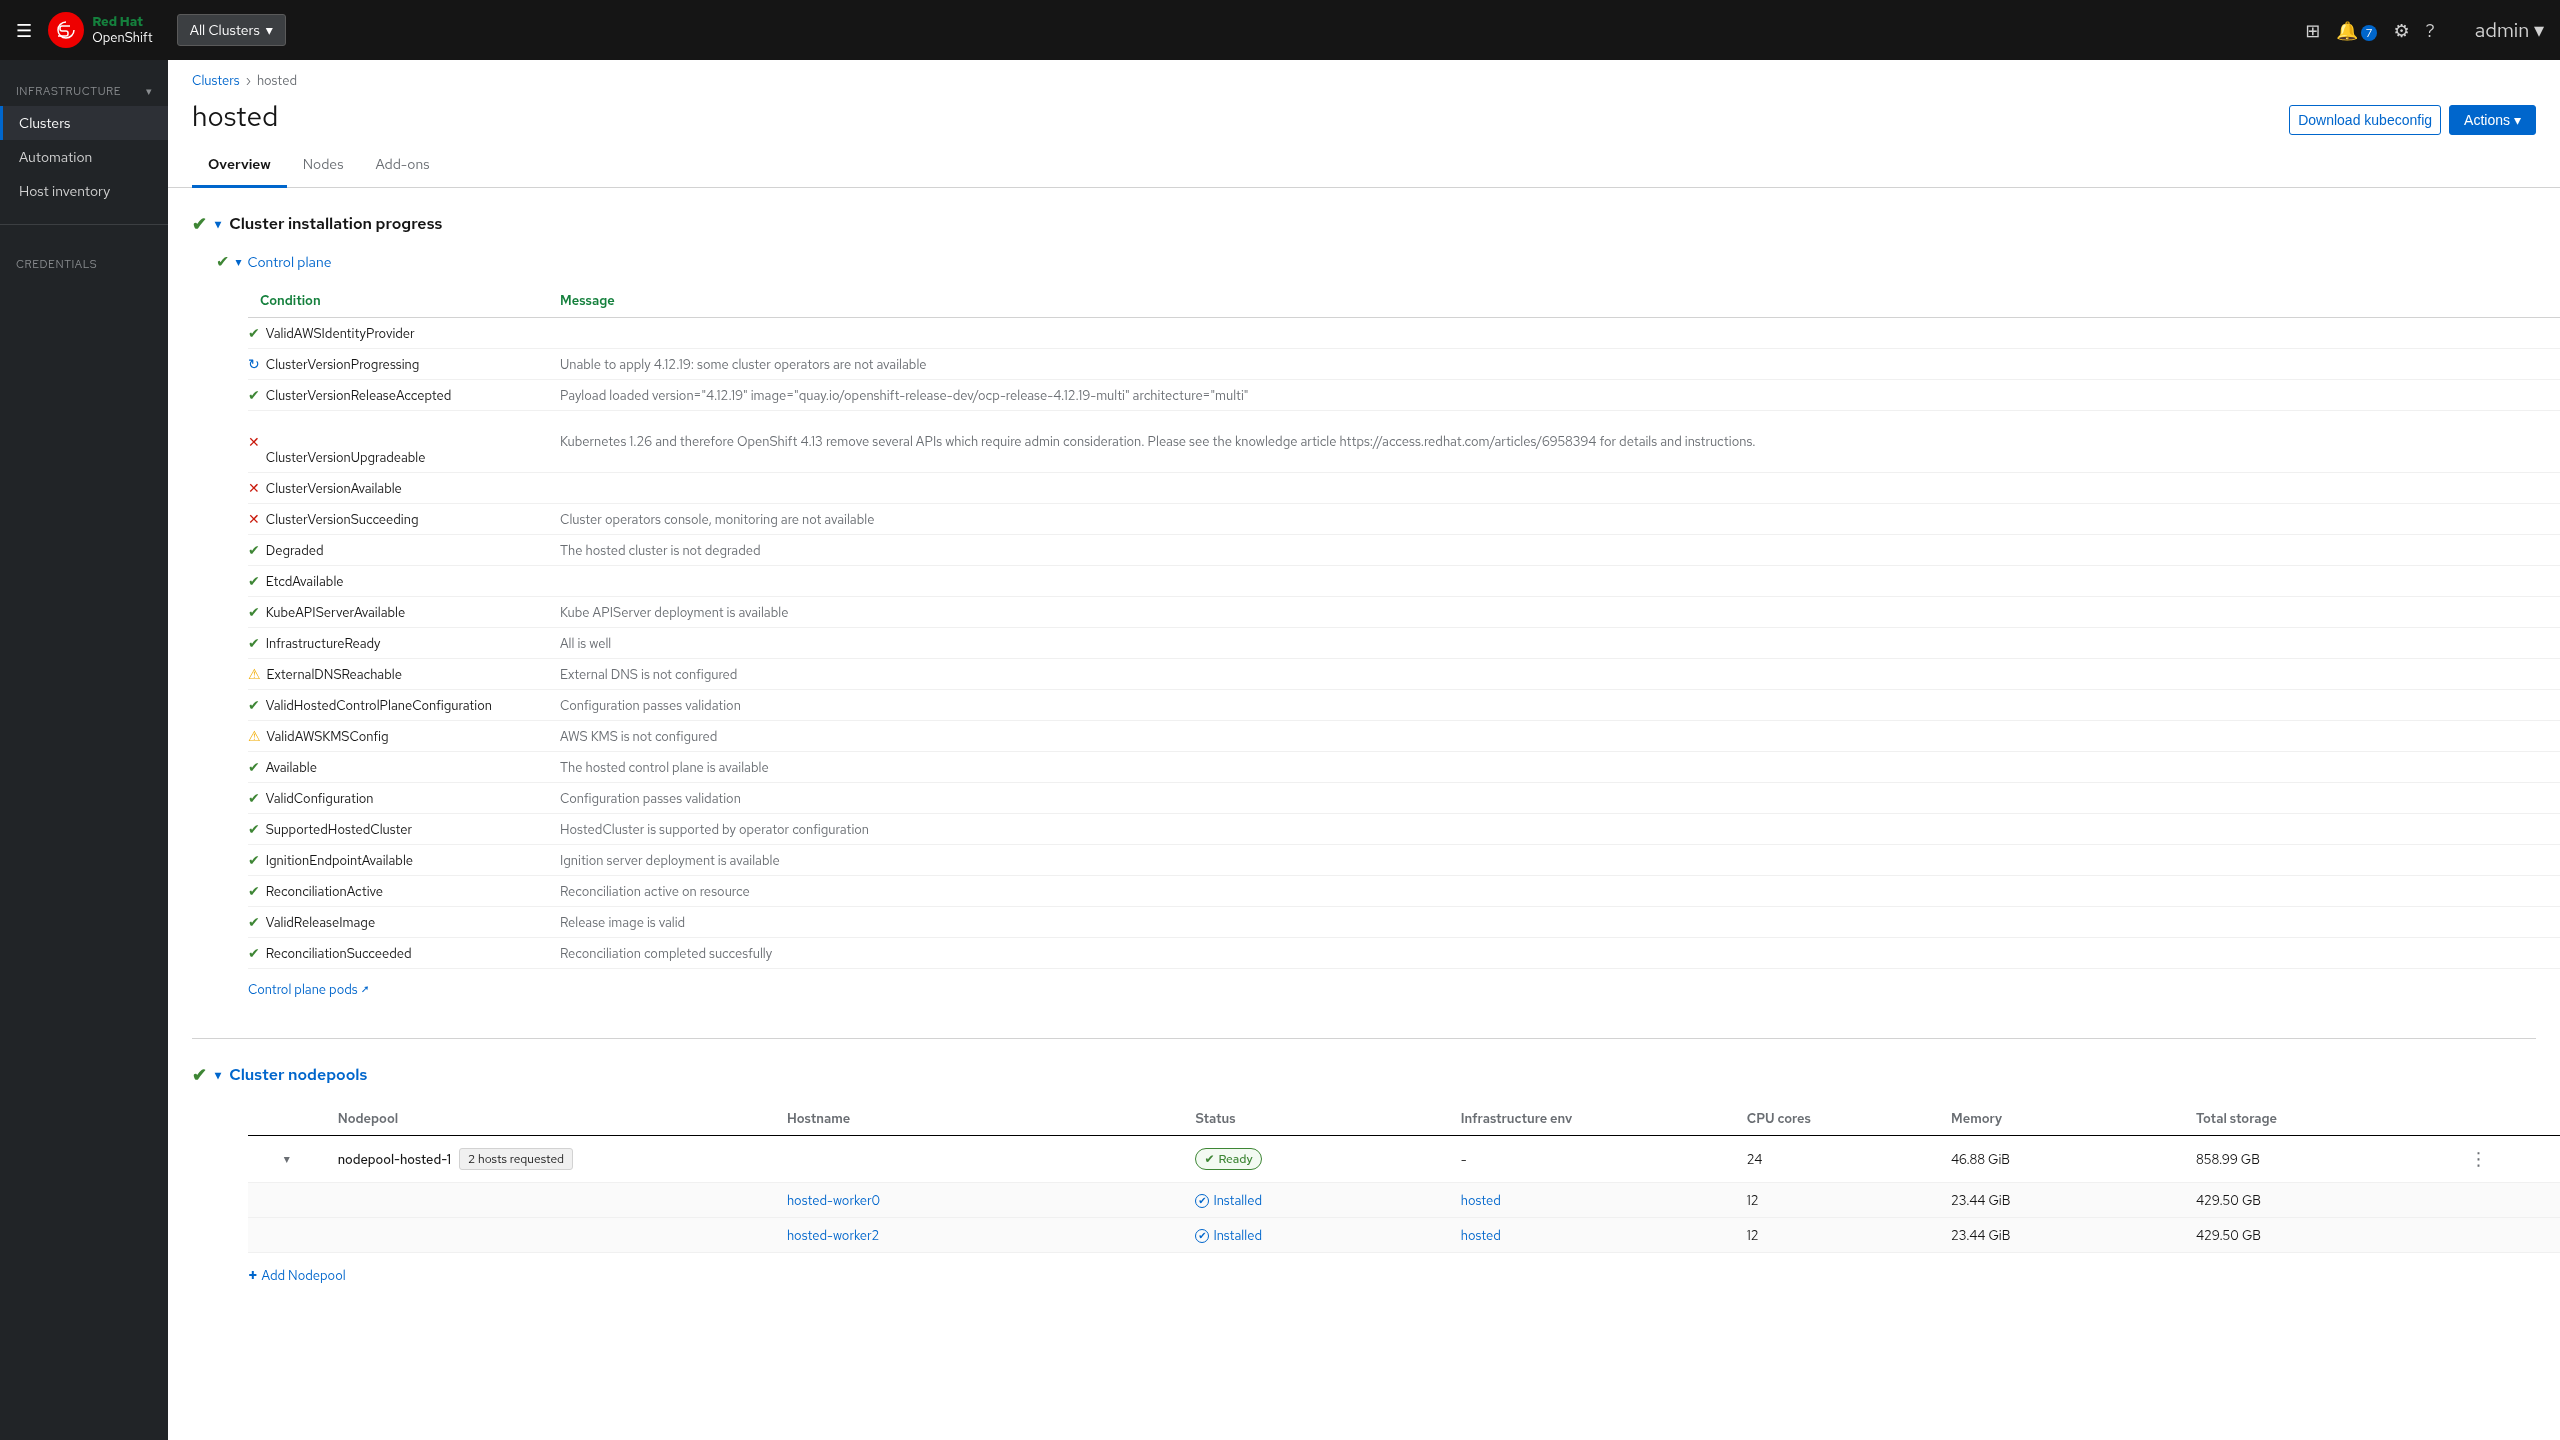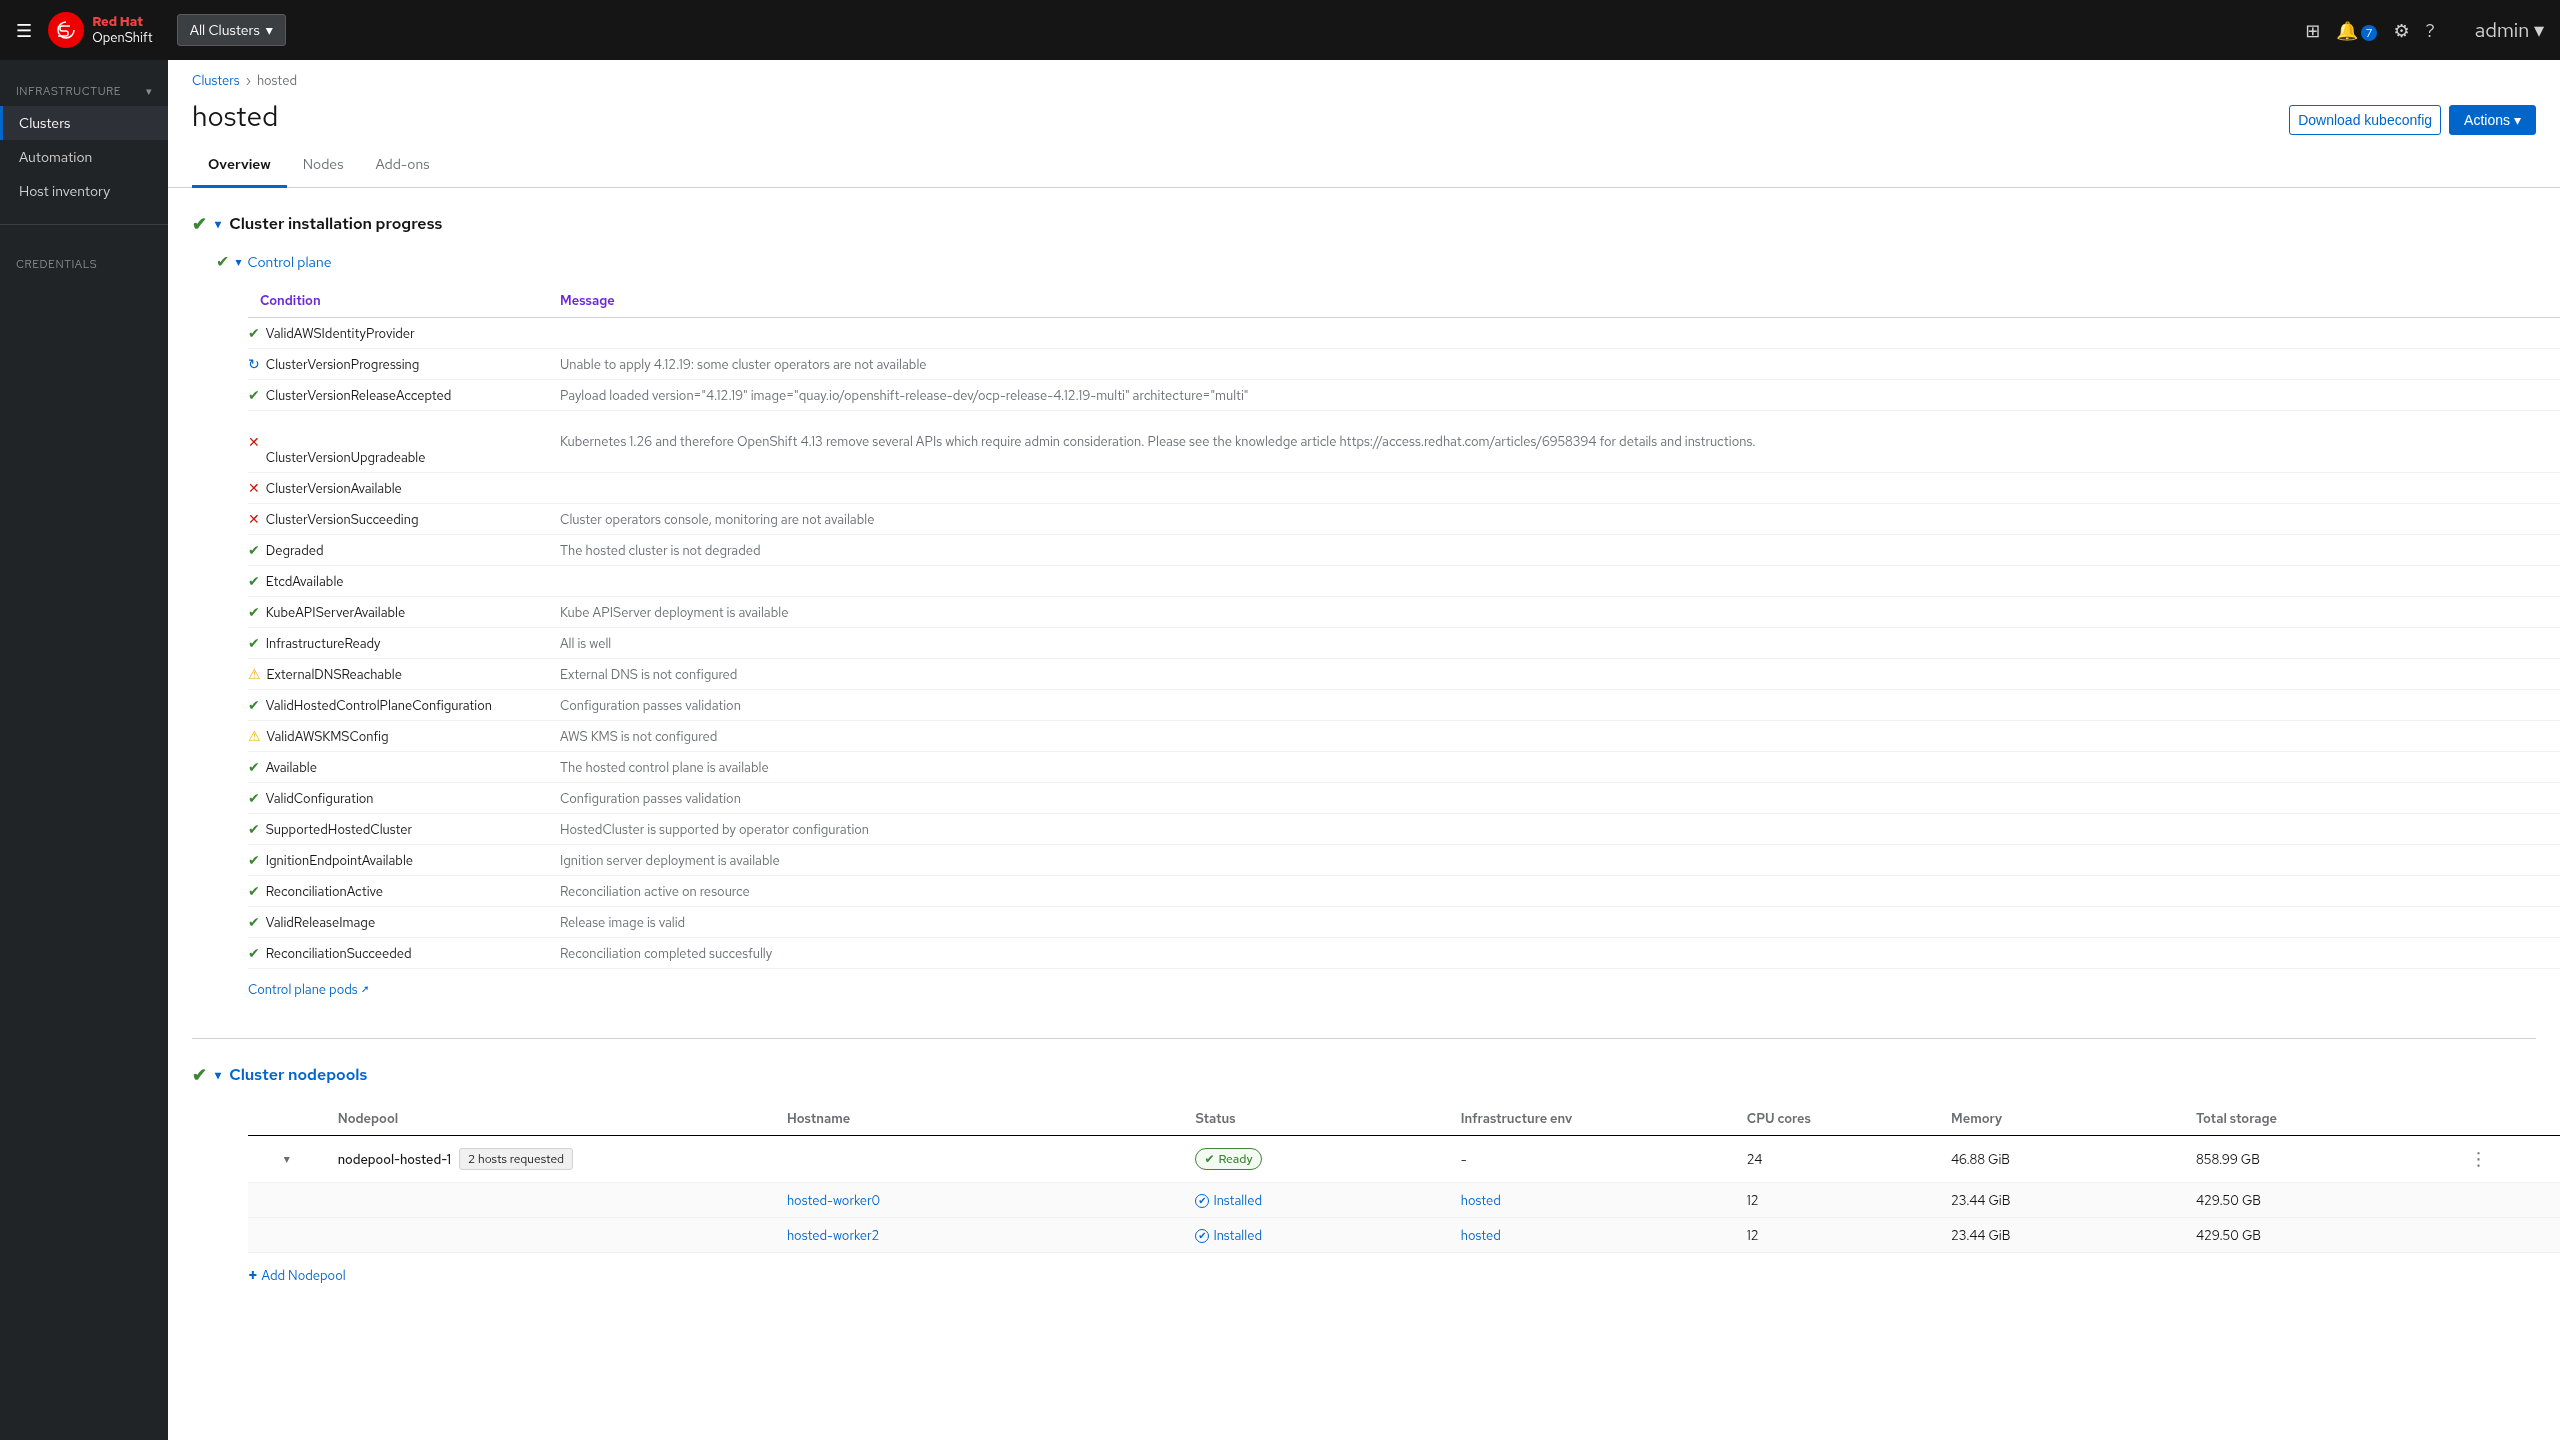--- a/index.html
+++ b/index.html
@@ -154,21 +154,21 @@
     .conditions-table {
       width: 100%;
       border-collapse: collapse;
       margin-left: 32px;
     }
     .conditions-table th {
       text-align: left;
       padding: 8px 12px;
       font-size: 13px;
       font-weight: 600;
-      color: #6d28d9;
+      color: #15803d;
       border-bottom: 1px solid #d2d2d2;
     }
     .conditions-table td {
       padding: 6px 12px;
       font-size: 13px;
       color: #151515;
       border-bottom: 1px solid #f0f0f0;
       vertical-align: middle;
     }
     .condition-name { display: flex; align-items: center; gap: 6px; }
@@ -246,21 +246,21 @@
 
 <nav class="top-nav">
   <span class="hamburger-icon">☰</span>
   <div class="brand">
     <svg width="36" height="36" viewBox="0 0 36 36">
       <circle cx="18" cy="18" r="18" fill="#ee0000"></circle>
       <path d="M22 14h-8c-1.1 0-2 .9-2 2v1c0 1.1.9 2 2 2h4c1.1 0 2 .9 2 2v1c0 1.1-.9 2-2 2h-8" stroke="#fff" stroke-width="1.5" fill="none"></path>
       <path d="M26 18c0 4.4-3.6 8-8 8s-8-3.6-8-8 3.6-8 8-8" stroke="#fff" stroke-width="1.5" fill="none"></path>
     </svg>
     <div class="brand-text">
-      <span style="font-size:13px;font-weight:700;color:#ef4444;">Red Hat</span>
+      <span style="font-size:13px;font-weight:700;color:#15803d;">Red Hat</span>
       <span style="font-size:13px;color:#fff;">OpenShift</span>
     </div>
   </div>
   <div class="cluster-selector">
     <span>All Clusters</span>
     <span>▾</span>
   </div>
   <div class="nav-right">
     <span class="nav-right-icon">⊞</span>
     <span class="nav-right-icon">🔔<span class="notification-badge">7</span></span>

